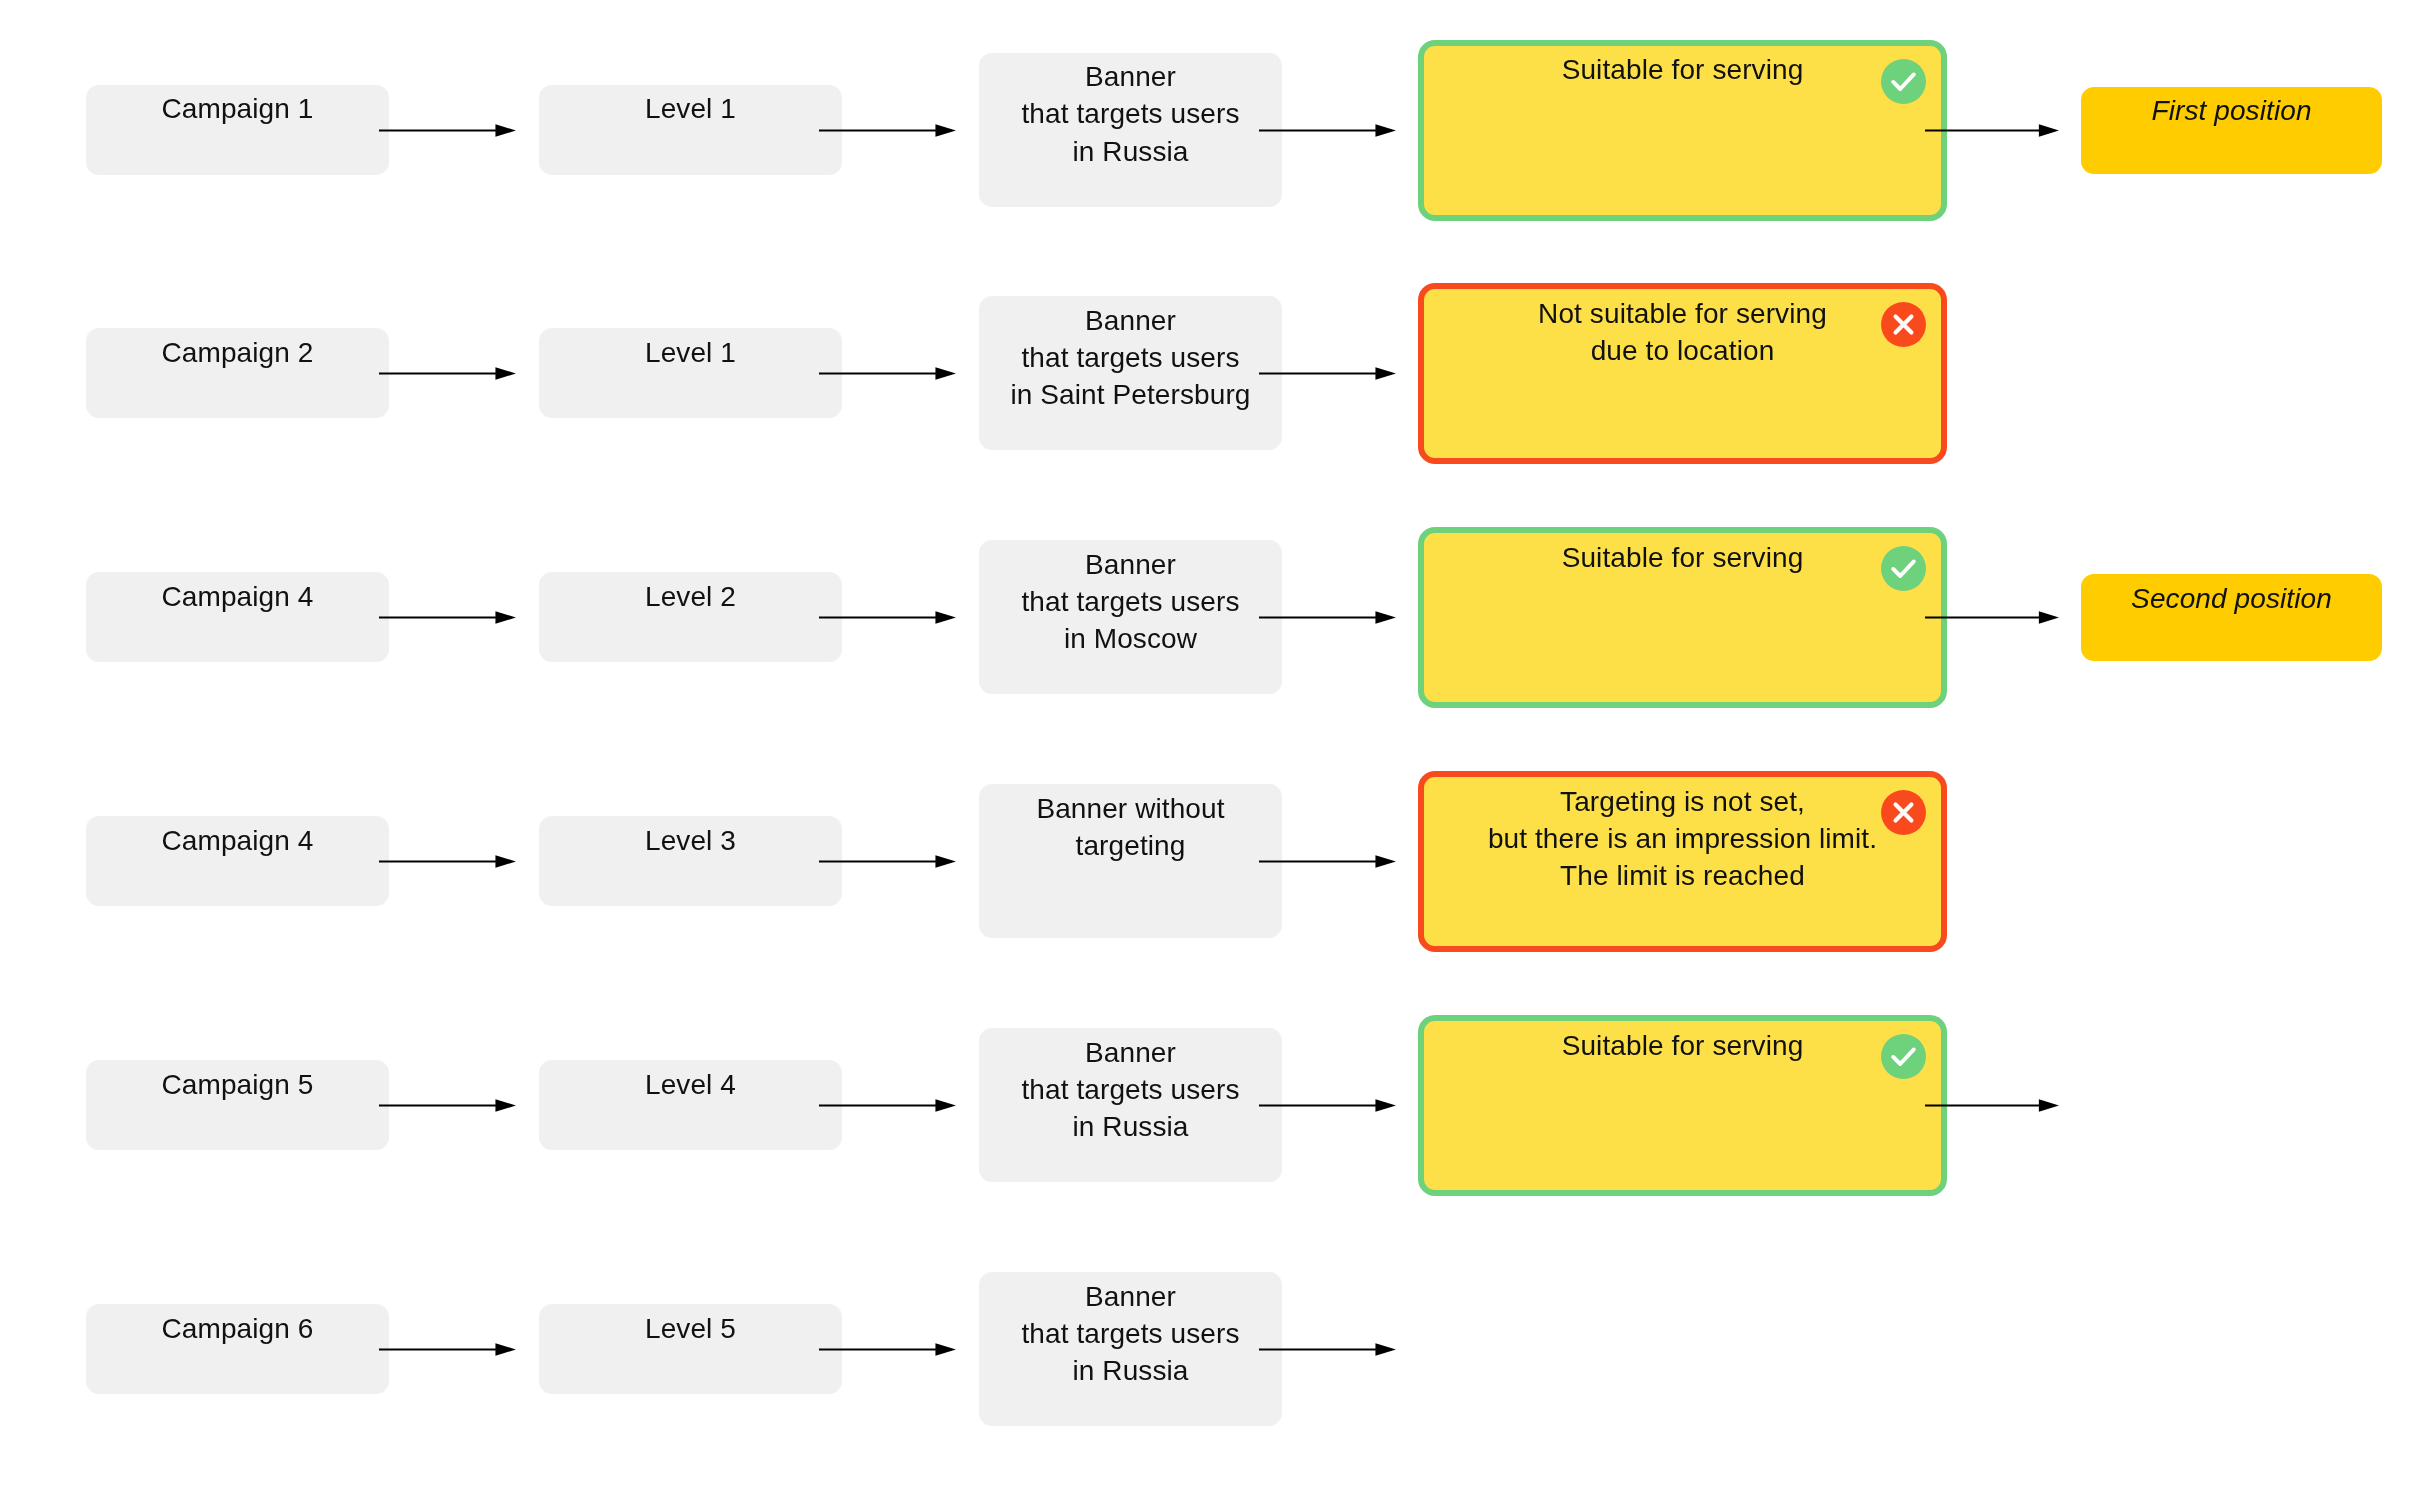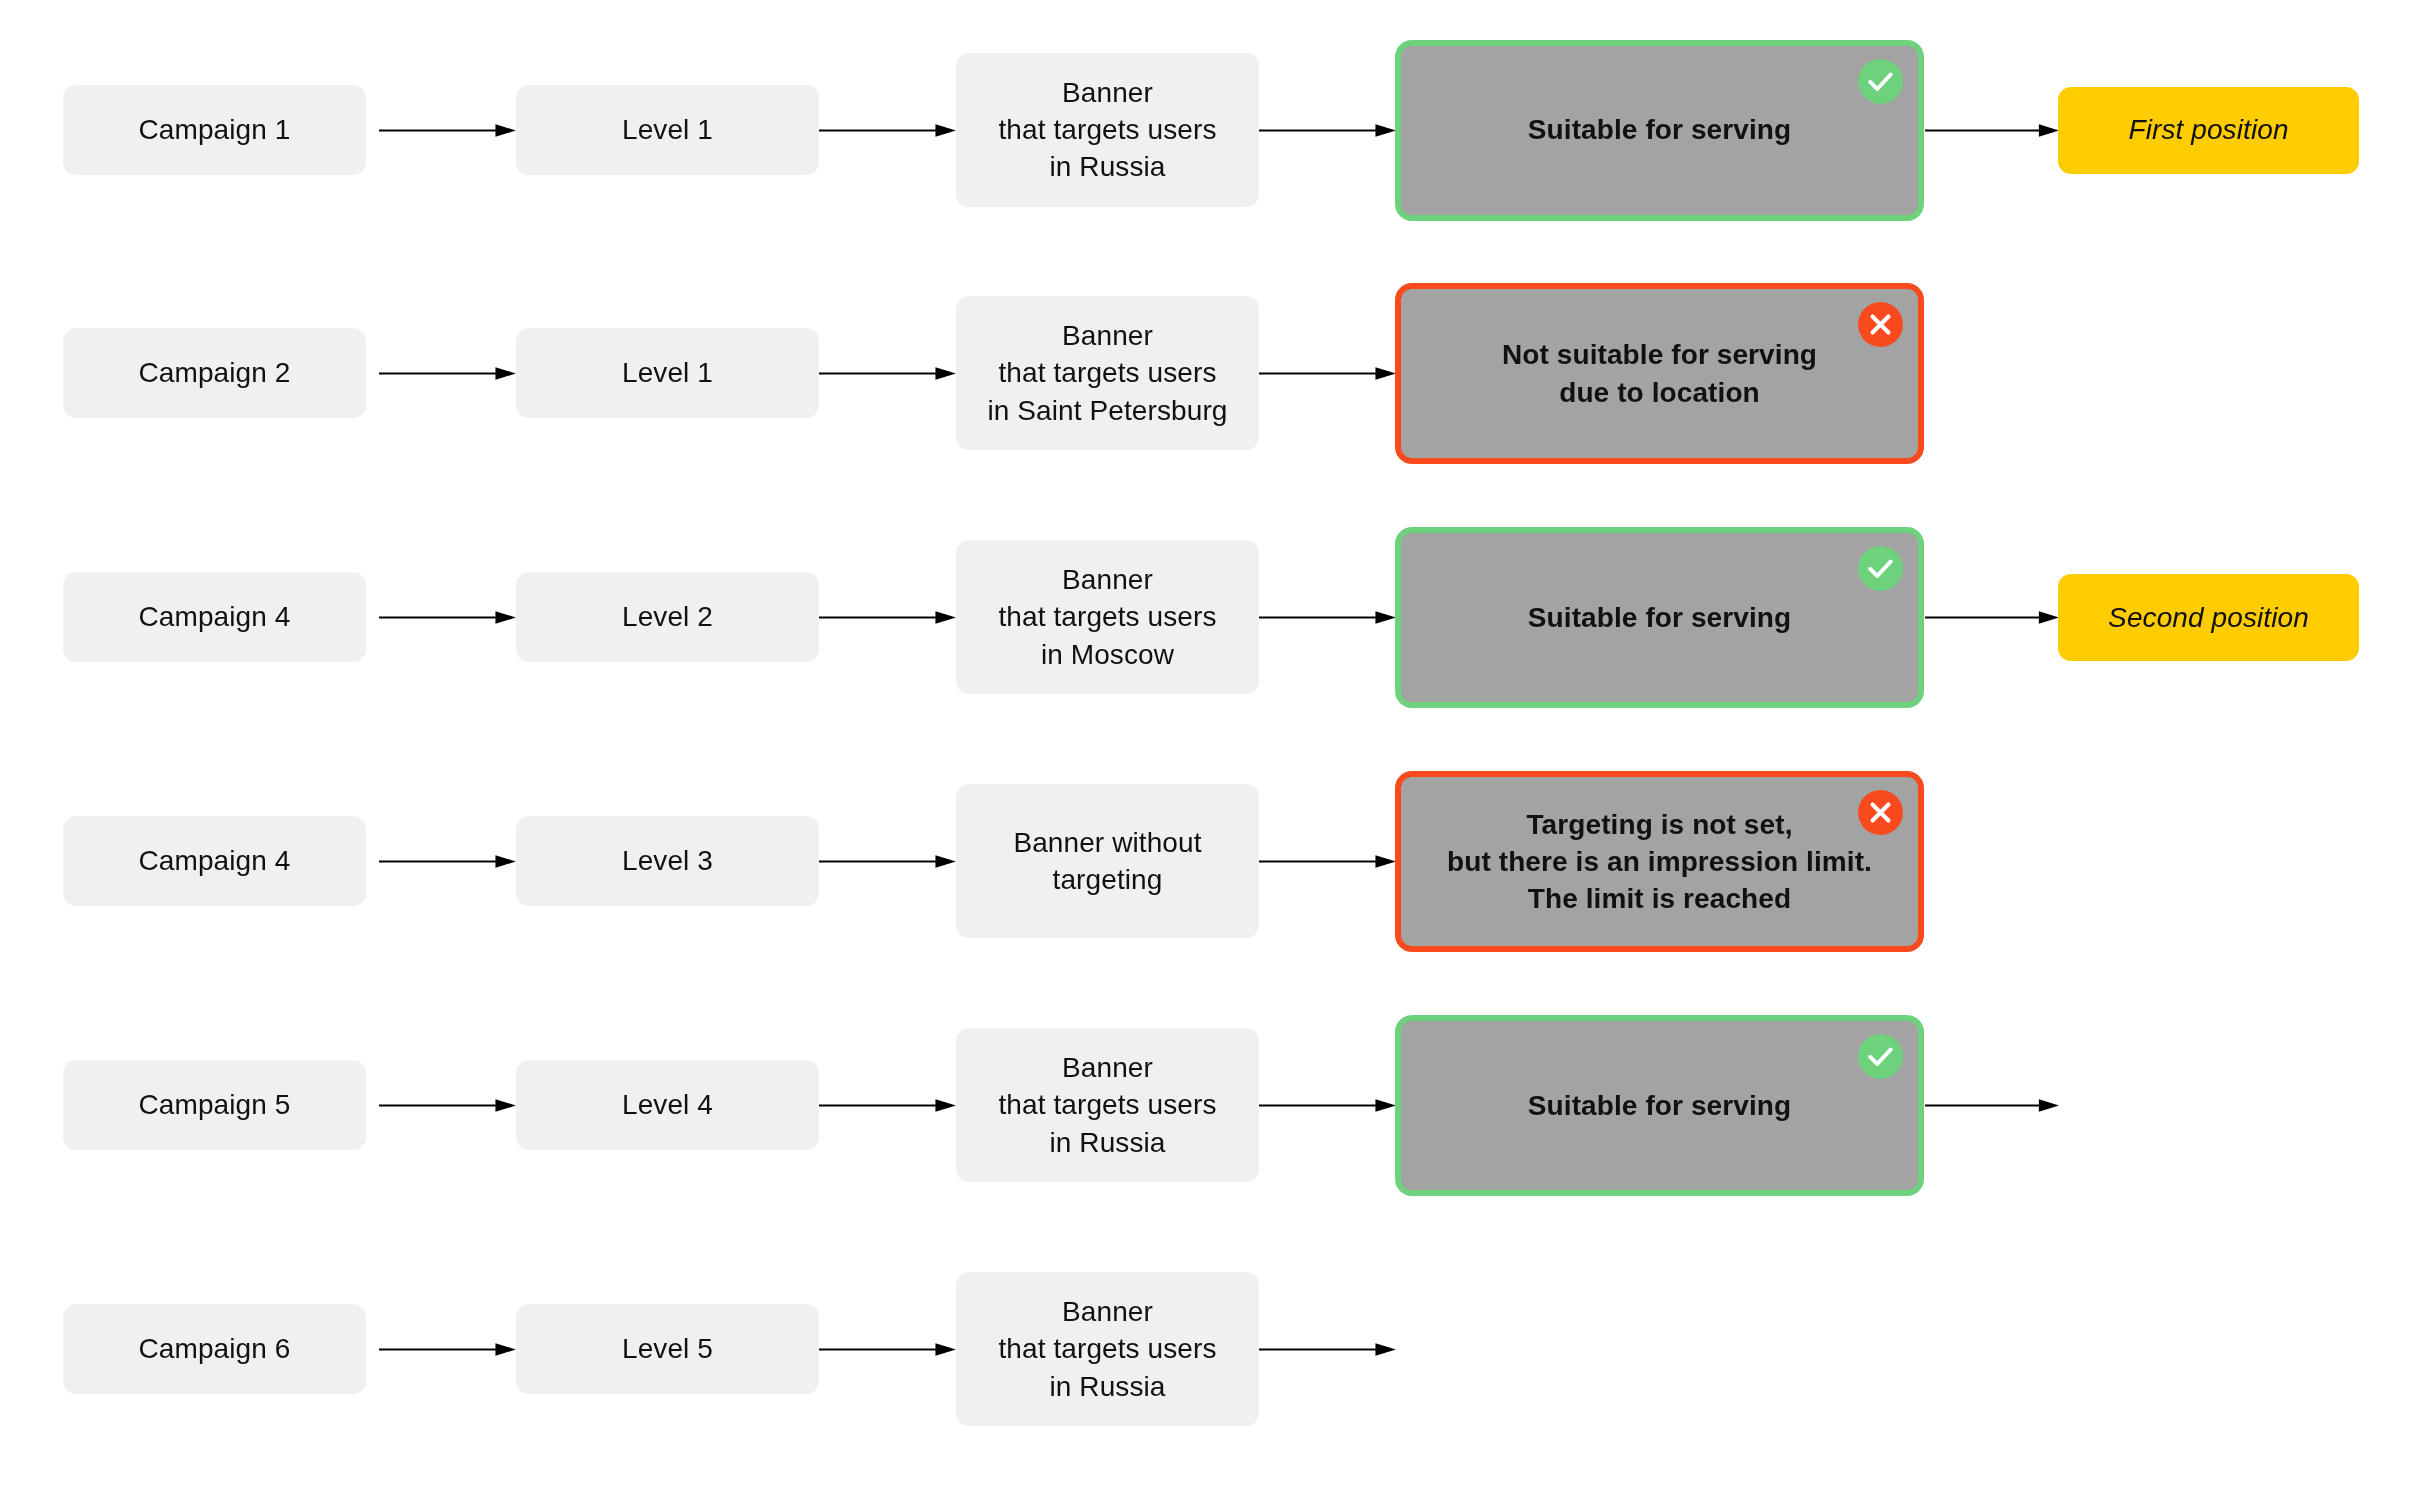--- a/index.html
+++ b/index.html
@@ -28,29 +28,30 @@
     height: 245px;
   }
 
   
   .box {
     position: absolute;
     box-sizing: border-box;
     background: #f0f0f0;
     border-radius: 13px;
     display: flex;
-    align-items: center;
+    align-items: flex-start;
     justify-content: center;
     text-align: center;
     color: #111111;
     font-size: 28px;
     line-height: 1.33;
     font-weight: 400;
     letter-spacing: 0.1px;
     padding: 5.6px 13px;
+    margin-left: 23px;
   }
 
   .box-campaign {
     left: 63px;
     width: 303px;
     height: 90px;
     top: 77px;
   }
 
   .box-level {
@@ -67,22 +68,21 @@
     top: 45px;
   }
 
   .box-status {
     left: 1395px;
     width: 529px;
     height: 181px;
     top: 32px;
     border-radius: 17px;
     border: 6.6px solid transparent;
-    background: #a3a3a3;
-    font-weight: bold;
+    background: #fde047;
   }
   .box-status.ok    { border-color: #6ed17c; }
   .box-status.fail  { border-color: #f94a1e; }
 
   .box-position {
     left: 2058px;
     width: 301px;
     height: 87px;
     top: 79px;
     background: #ffcc00;

